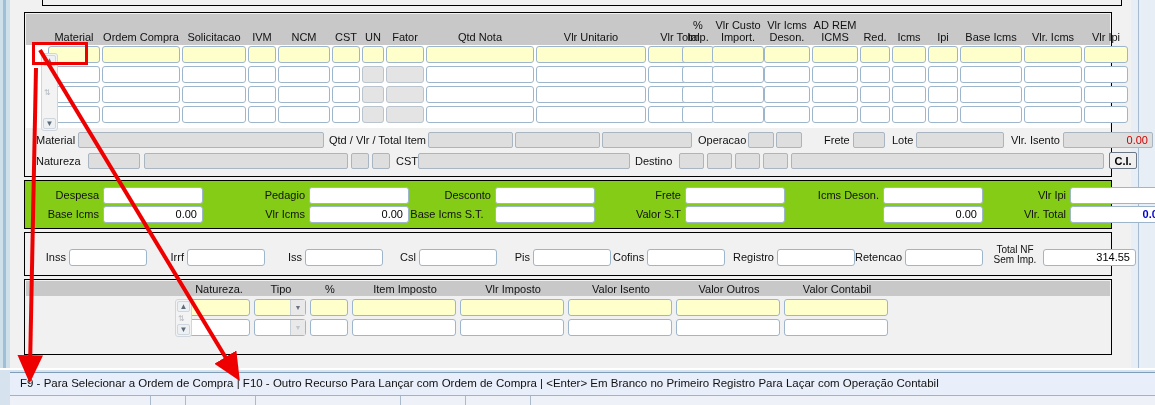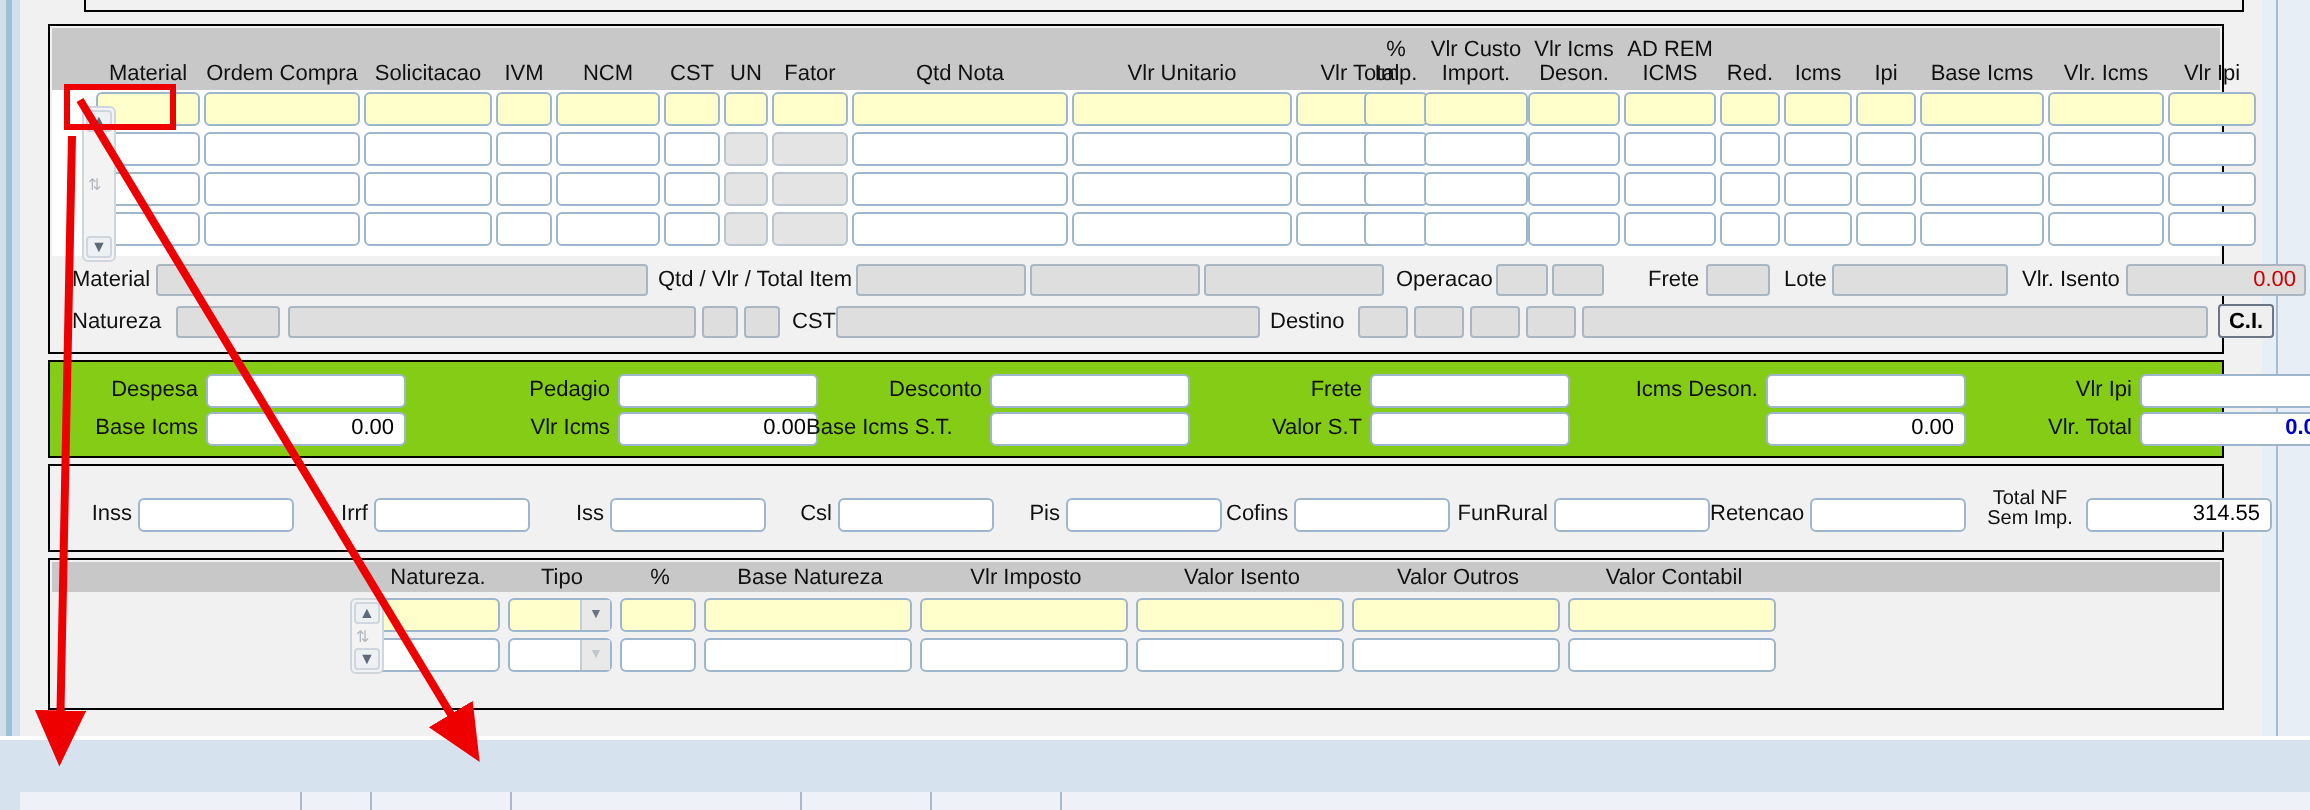--- a/index.html
+++ b/index.html
@@ -266,21 +266,21 @@
           <span class="lbl" style="left: 778px; top: 8px; width: 76px; text-align: right;">Icms Deson.</span>
           <div class="wbox val" style="left: 858px; top: 6px; width: 100px;"></div>
           <span class="lbl" style="left: 985px; top: 8px; width: 56px; text-align: right;">Vlr Ipi</span>
           <div class="wbox val" style="left: 1045px; top: 6px; width: 100px;"></div>
         </div>
       <div id="totRow2">
           <span class="lbl" style="left: 4px; top: 27px; width: 70px; text-align: right;">Base Icms</span>
           <div class="wbox val" style="left: 78px; top: 25px; width: 100px;">0.00</div>
           <span class="lbl" style="left: 212px; top: 27px; width: 68px; text-align: right;">Vlr Icms</span>
           <div class="wbox val" style="left: 284px; top: 25px; width: 100px;">0.00</div>
-          <span class="lbl" style="left: 378px; top: 27px; width: 88px; text-align: left;">Base Icms S.T.</span>
+          <span class="lbl" style="left: 378px; top: 27px; width: 88px; text-align: center;">Base Icms S.T.</span>
           <div class="wbox val" style="left: 470px; top: 25px; width: 100px;"></div>
           <span class="lbl" style="left: 588px; top: 27px; width: 68px; text-align: right;">Valor S.T</span>
           <div class="wbox val" style="left: 660px; top: 25px; width: 100px;"></div>
           <span class="lbl" style="left: 758px; top: 27px; width: 96px; text-align: center; margin-top: 36px;">Retorno</span>
           <div class="wbox val" style="left: 858px; top: 25px; width: 100px;">0.00</div>
           <span class="lbl" style="left: 965px; top: 27px; width: 76px; text-align: right;">Vlr. Total</span>
           <div class="wbox val blue" style="left: 1045px; top: 25px; width: 100px;">0.00</div>
         </div>
     </div>
 
@@ -291,38 +291,38 @@
           <span class="lbl" style="left: 128px; top: 18px; width: 31px; text-align: right;">Irrf</span>
           <div class="wbox val" style="left: 162px; top: 16px; width: 78px;"></div>
           <span class="lbl" style="left: 248px; top: 18px; width: 29px; text-align: right;">Iss</span>
           <div class="wbox val" style="left: 280px; top: 16px; width: 78px;"></div>
           <span class="lbl" style="left: 362px; top: 18px; width: 29px; text-align: right;">Csl</span>
           <div class="wbox val" style="left: 394px; top: 16px; width: 78px;"></div>
           <span class="lbl" style="left: 478px; top: 18px; width: 27px; text-align: right;">Pis</span>
           <div class="wbox val" style="left: 508px; top: 16px; width: 78px;"></div>
           <span class="lbl" style="left: 588px; top: 18px; width: 31px; text-align: right;">Cofins</span>
           <div class="wbox val" style="left: 622px; top: 16px; width: 78px;"></div>
-          <span class="lbl" style="left: 700px; top: 18px; width: 49px; text-align: right;">FunRural</span>
+          <span class="lbl" style="left: 700px; top: 18px; width: 49px; text-align: right;">Registro</span>
           <div class="wbox val" style="left: 752px; top: 16px; width: 78px;"></div>
           <span class="lbl" style="left: 830px; top: 18px; width: 47px; text-align: right;">Retencao</span>
           <div class="wbox val" style="left: 880px; top: 16px; width: 78px;"></div>
         </div>
       <span class="twoline" style="left:966px;top:12px;width:48px;text-align:center;">
         <span>Total NF</span><br>
         <span>Sem Imp.</span>
       </span>
       <div class="wbox val" style="left:1018px;top:16px;width:93px;">314.55</div>
     </div>
 
     <div class="bot-panel">
       <div class="bot-head" id="botHead">
           <div class="gh" style="left: 161px; width: 64px; top: 2px;">Natureza.</div>
           <div class="gh" style="left: 229px; width: 52px; top: 2px;">Tipo</div>
           <div class="gh" style="left: 285px; width: 38px; top: 2px;">%</div>
-          <div class="gh" style="left: 327px; width: 104px; top: 2px;">Base Natureza</div>
+          <div class="gh" style="left: 327px; width: 104px; top: 2px;">Item Imposto</div>
           <div class="gh" style="left: 435px; width: 104px; top: 2px;">Vlr Imposto</div>
           <div class="gh" style="left: 543px; width: 104px; top: 2px;">Valor Isento</div>
           <div class="gh" style="left: 651px; width: 104px; top: 2px;">Valor Outros</div>
           <div class="gh" style="left: 759px; width: 104px; top: 2px;">Valor Contabil</div>
         </div>
       <div id="botRows">
           <div class="cell yellow" style="left: 161px; width: 64px; top: 19px;"></div>
           <div class="combo" style="left: 229px; width: 52px; top: 19px;">
             <div class="btn">▼</div>
           </div>
@@ -346,20 +346,23 @@
       <div class="bspin">
         <div class="arr up">▲</div>
         <div class="mid">⇅</div>
         <div class="arr dn">▼</div>
       </div>
     </div>
 
   </div>
 
   <div class="statusline"></div>
+  <div class="status">
+    <span>F9 - Para Selecionar a Ordem de Compra | F10 - Outro Recurso Para Lançar com Ordem de Compra | &lt;Enter&gt; Em Branco no Primeiro Registro Para Laçar com Operação Contabil</span>
+  </div>
   <div class="botstrip">
     <i style="left:140px;"></i>
       <i style="left:175px;"></i>
       <i style="left:245px;"></i>
     <i style="left:390px;"></i>
       <i style="left:455px;"></i>
       <i style="left:520px;"></i>
   </div>
 
   <svg class="anno" viewBox="0 0 1155 405">

